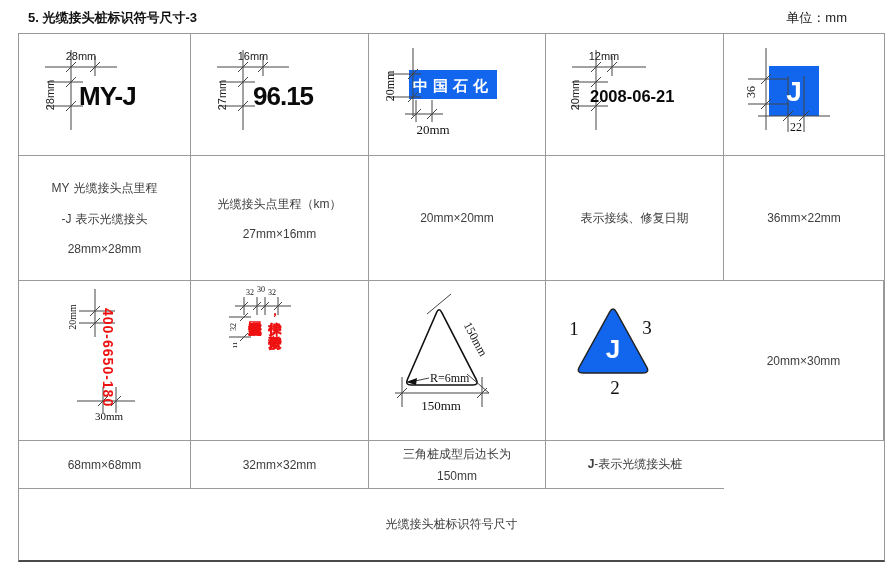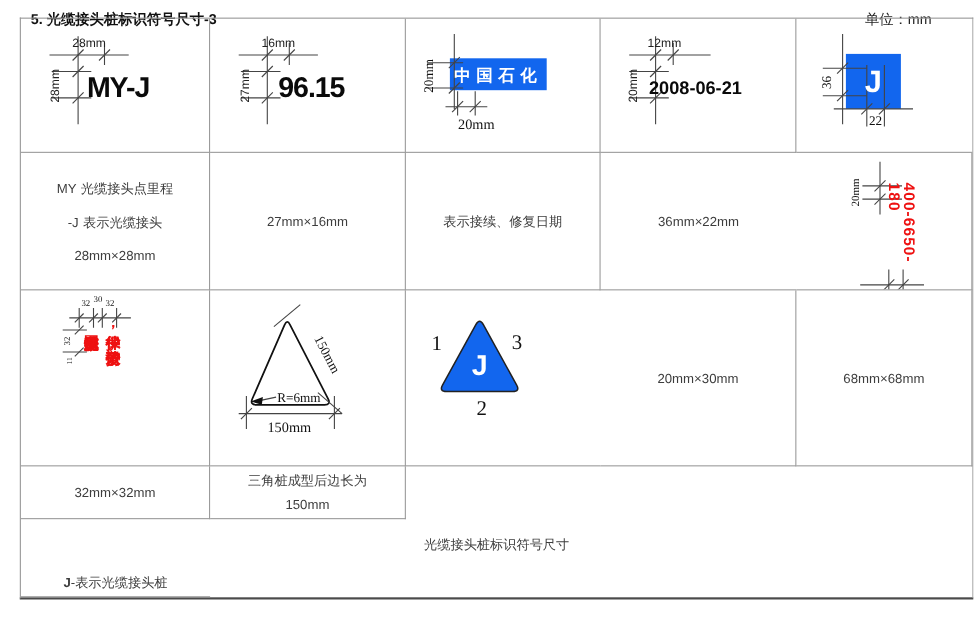--- a/index.html
+++ b/index.html
@@ -1,19 +1,19 @@
 <!DOCTYPE html>
 <html><head>
 <meta charset="utf-8">
 <style>
   html,body{margin:0;padding:0;background:#fff;}
   body{width:885px;height:565px;position:relative;font-family:"Liberation Sans",sans-serif;}
   .page-title{position:absolute;left:28px;top:9px;font-size:13px;font-weight:bold;color:#111;}
   .unit-label{position:absolute;right:38px;top:9px;font-size:13px;color:#222;}
-  .spec-table{position:absolute;left:18px;top:16px;width:865px;height:526px;
+  .spec-table{position:absolute;left:18px;top:33px;width:865px;height:526px;
     border:1px solid #979797;border-bottom:2px solid #4a4a4a;
     display:grid;grid-template-columns:172px 178px 177px 178px 1fr;
     grid-template-rows:122px 125px 160px 48px 1fr;}
   .cell{border-right:1px solid #9b9b9b;border-bottom:1px solid #9b9b9b;position:relative;overflow:hidden;}
   .lastcol{border-right:none;}
   .footer-cell{grid-column:1 / -1;border-right:none;border-bottom:none;display:flex;align-items:center;justify-content:center;font-size:12px;color:#3d3d3d;}
   .desc{display:flex;flex-direction:column;align-items:center;justify-content:center;font-size:12px;color:#3d3d3d;text-align:center;}
   .desc .ln{margin:7px 0;}
   .desc .ln4{margin:3px 0;}
   .code{font-weight:normal;margin-right:4px;}
@@ -132,21 +132,25 @@
       <text class="ds" x="72" y="97" font-size="12" text-anchor="middle">22</text>
     </svg>
   </div>
 
   <div class="cell desc">
     <div class="ln"><span class="code">MY</span><span>光缆接头点里程</span></div>
     <div class="ln"><span class="code">-J</span><span>表示光缆接头</span></div>
     <div class="ln">28mm×28mm</div>
   </div>
   <div class="cell desc">
+    <div class="ln">光缆接头点里程（km）</div>
     <div class="ln">27mm×16mm</div>
+  </div>
+  <div class="cell desc">
+    <div class="ln">20mm×20mm</div>
   </div>
   <div class="cell desc">
     <div class="ln">表示接续、修复日期</div>
   </div>
   <div class="cell desc lastcol">
     <div class="ln">36mm×22mm</div>
   </div>
 
   <div class="cell">
     <svg width="172" height="160" viewBox="0 0 172 160">
@@ -232,21 +236,21 @@
   <div class="cell desc">
     <div class="ln4">68mm×68mm</div>
   </div>
   <div class="cell desc">
     <div class="ln4">32mm×32mm</div>
   </div>
   <div class="cell desc">
     <div class="ln4">三角桩成型后边长为</div>
     <div class="ln4">150mm</div>
   </div>
+  <div class="cell desc lastcol">
+    <div class="ln4"><span class="codeinl">J</span><span>-表示光缆接头桩</span></div>
+  </div>
+
   <div class="cell footer-cell">
     <span>光缆接头桩标识符号尺寸</span>
   </div>
 
-  <div class="cell desc lastcol">
-    <div class="ln4"><span class="codeinl">J</span><span>-表示光缆接头桩</span></div>
-  </div>
-
 </div>
 
 </body></html>

